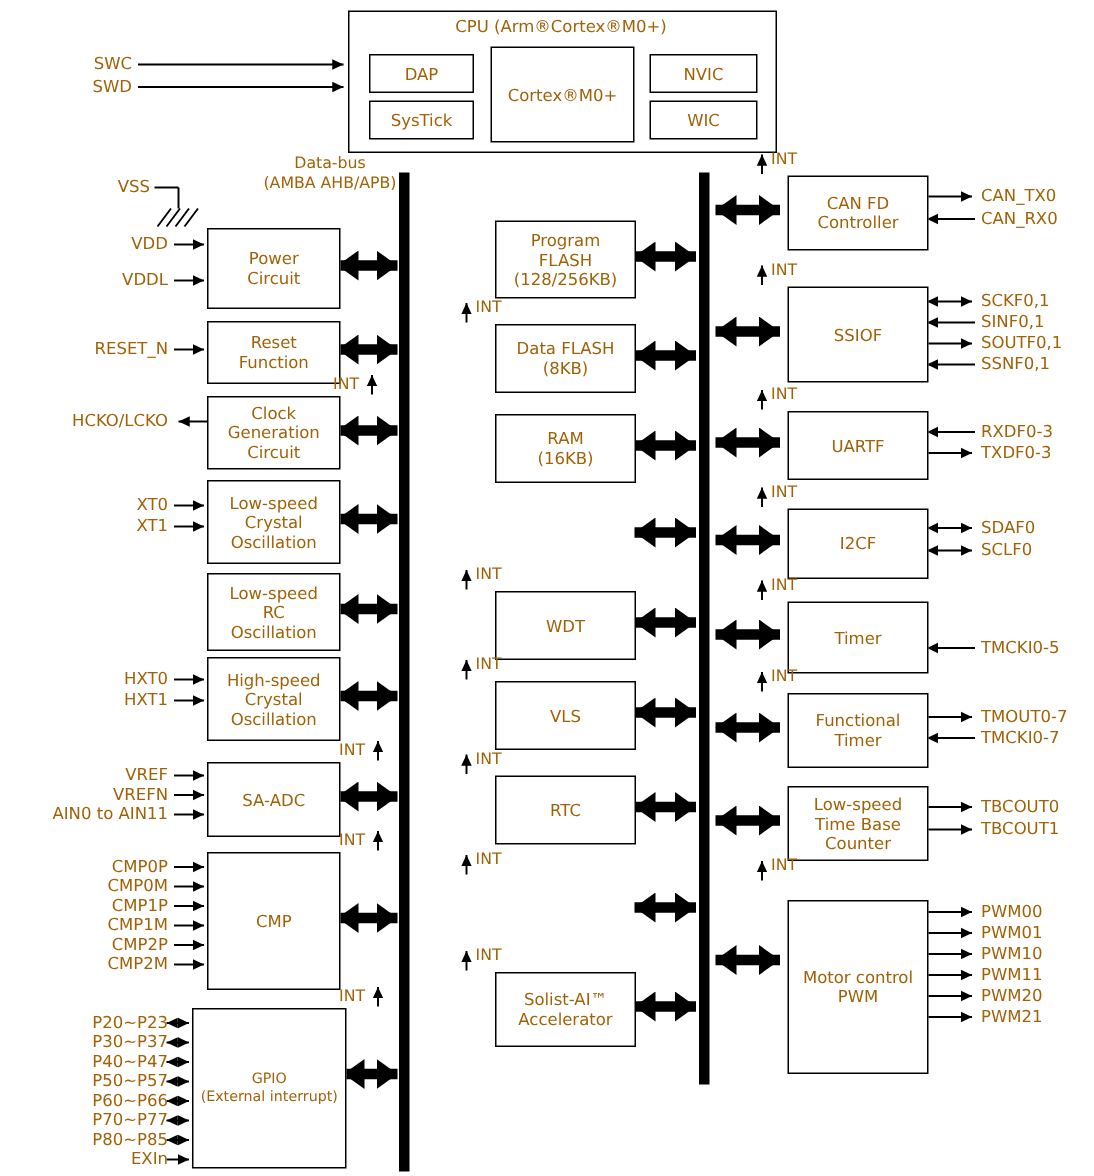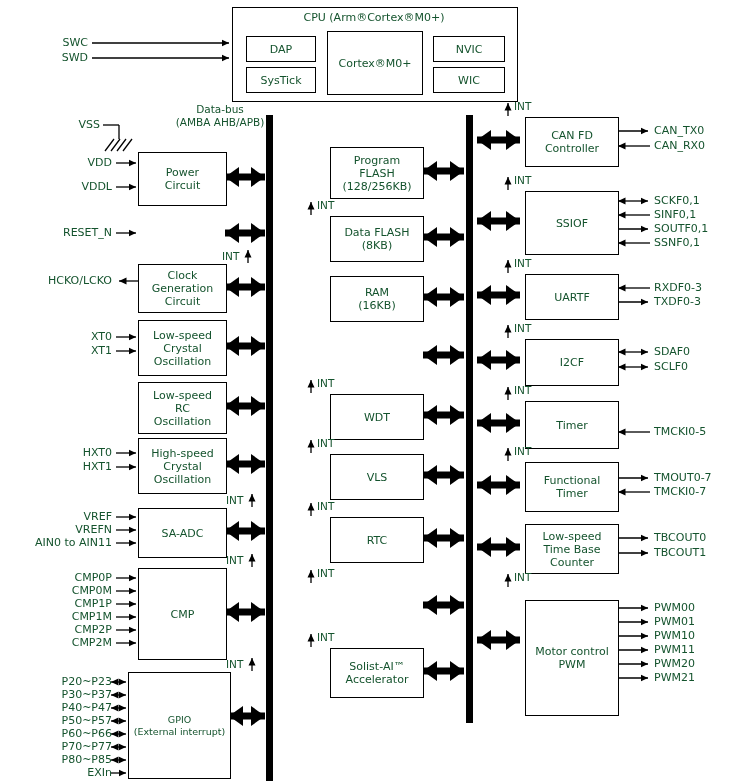--- a/index.html
+++ b/index.html
@@ -1,16 +1,16 @@
 <!DOCTYPE html>
 <html><head>
 <meta charset="utf-8">
 <style>
   html,body{margin:0;padding:0;background:#fff}
-  .canvas{position:relative;width:729px;height:784px;font-family:"DejaVu Sans","Liberation Sans",sans-serif;color:#14532d;background:#fff;overflow:hidden}
+  .canvas{position:relative;width:729px;height:784px;font-family:"DejaVu Sans","Liberation Sans",sans-serif;color:#a16207;background:#fff;overflow:hidden}
   svg.wires{position:absolute;left:0;top:0;z-index:1}
   .blk{position:absolute;border:1.4px solid #000;background:#fff;display:flex;align-items:center;justify-content:center;text-align:center;font-size:11px;line-height:13px;white-space:pre-line;padding:1px;z-index:2}
   .blk.sm{font-size:9.5px;line-height:12px}
   .cpu-outer{position:absolute;border:1.5px solid #000;background:#fff;z-index:1}
   .cpu-title{position:absolute;text-align:center;font-size:11px;z-index:2}
   .sigL{position:absolute;left:30px;width:82px;text-align:right;font-size:11px;line-height:13px;white-space:nowrap;z-index:2}
   .sigL.vss{width:70px}
   .swlbl{position:absolute;left:48px;width:40px;text-align:right;font-size:11px;line-height:13px;z-index:2}
   .sigR{position:absolute;left:654px;font-size:11px;line-height:13px;white-space:nowrap;z-index:2}
   .int{position:absolute;font-size:10.5px;line-height:12px;z-index:2}
@@ -165,20 +165,22 @@
   <div class="swlbl" style="top:36px">SWC</div>
   <div class="swlbl" style="top:51px">SWD</div>
 
   <div class="buslabel">
     <span>Data-bus</span><br>
     <span>(AMBA AHB/APB)</span>
   </div>
 
   <div class="blk" style="left:138px;top:152px;width:85px;height:50px">Power
 Circuit</div>
+  <div class="blk" style="left:138px;top:214px;width:85px;height:38px">Reset
+Function</div>
   <div class="blk" style="left:138px;top:264px;width:85px;height:45px">Clock
 Generation
 Circuit</div>
   <div class="blk" style="left:138px;top:320px;width:85px;height:52px">Low-speed
 Crystal
 Oscillation</div>
   <div class="blk" style="left:138px;top:382px;width:85px;height:48px">Low-speed
 RC
 Oscillation</div>
   <div class="blk" style="left:138px;top:438px;width:85px;height:52px">High-speed

